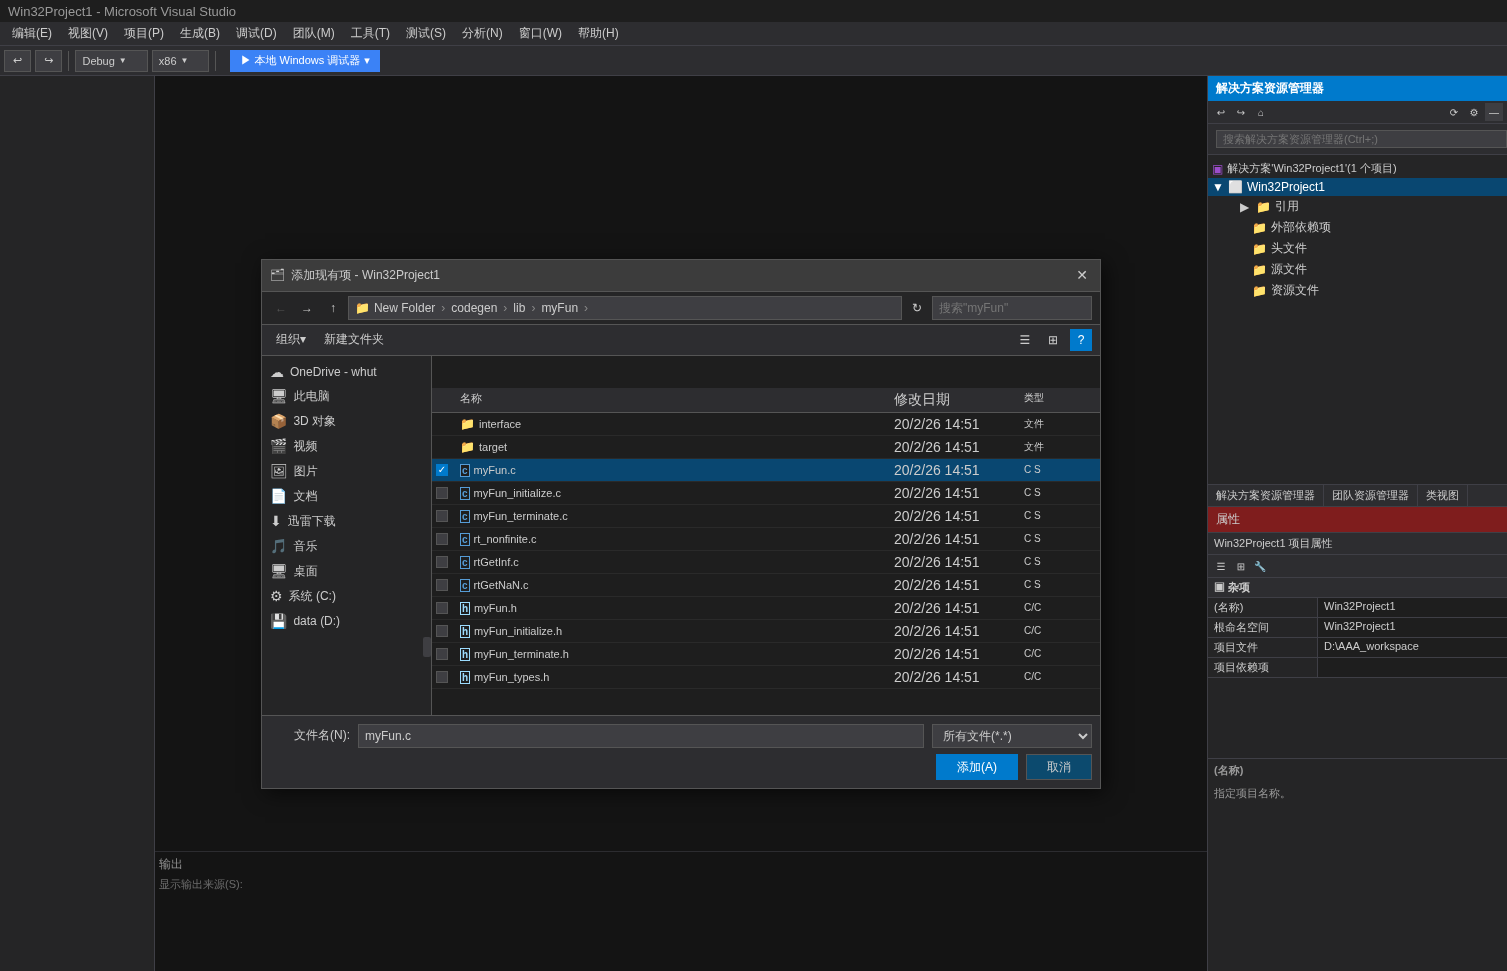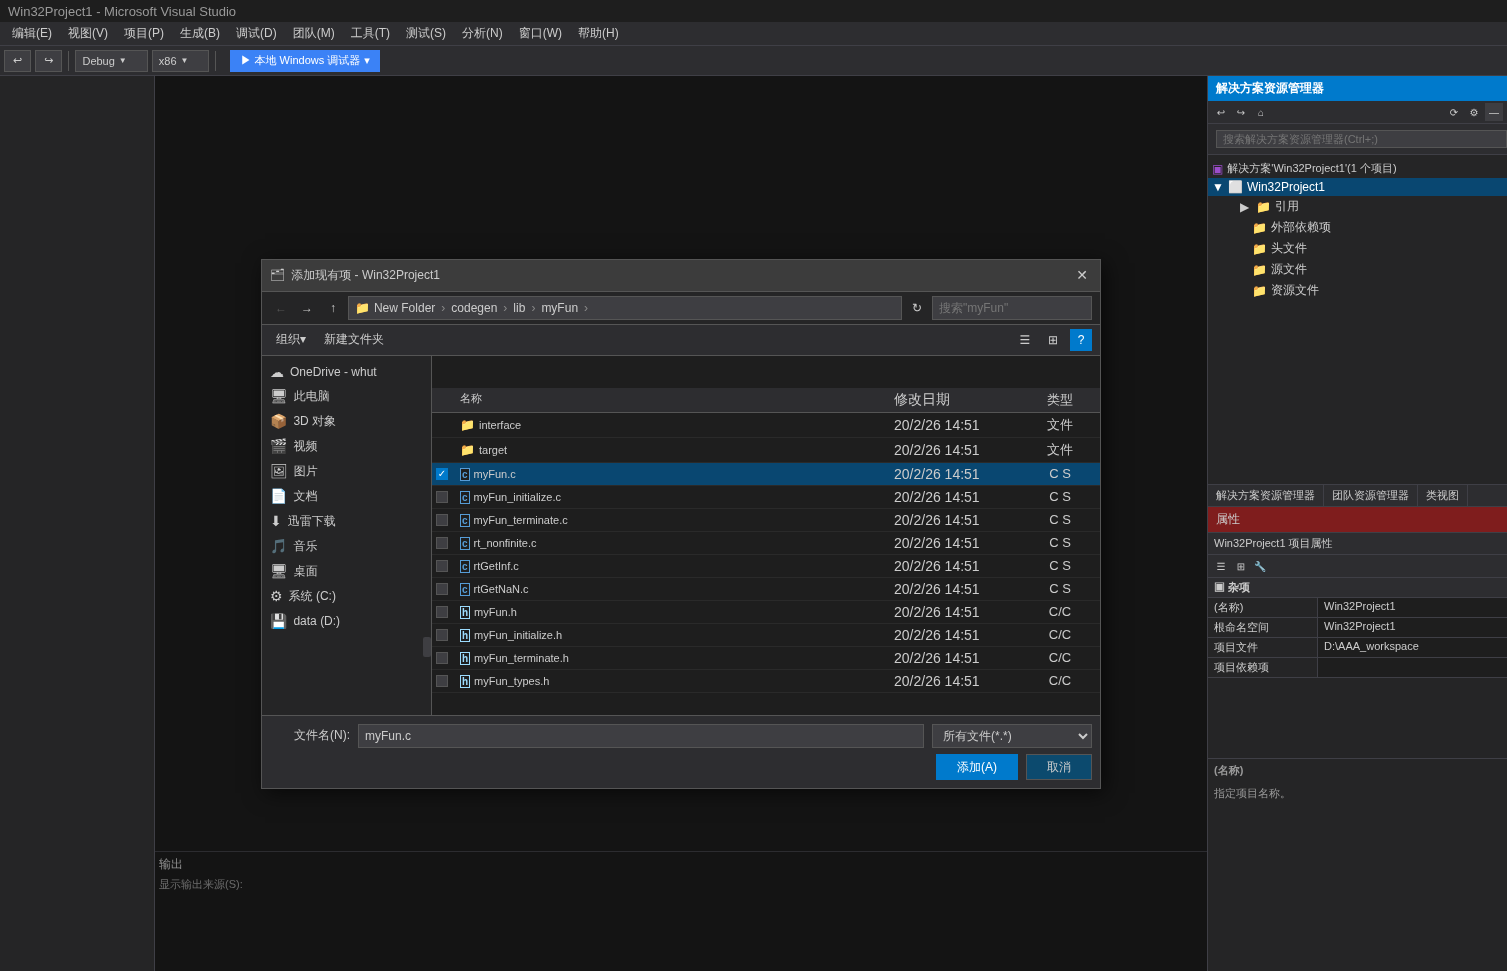--- a/index.html
+++ b/index.html
@@ -407,21 +407,21 @@
       background: #2d2d30;
       border-bottom: 1px solid #555;
       padding: 3px 0;
       position: sticky;
       top: 0;
       margin-top: 32px;
     }
     .col-check { width: 24px; padding: 0 4px; }
     .col-name { flex: 1; padding: 0 4px; color: #ccc; font-size: 11px; }
     .col-date { width: 130px; padding: 0 4px; color: #ccc; font-size: 14px; }
-    .col-type { width: 80px; padding: 0 4px; color: #ccc; font-size: 13px; text-align: center; }
+    .col-type { width: 80px; padding: 0 4px; color: #ccc; font-size: 10px; }
     .file-row {
       display: flex;
       align-items: center;
       padding: 3px 0;
       border-bottom: 1px solid #2a2a2a;
       cursor: pointer;
       font-size: 12px;
     }
     .file-row.highlighted { background: #094771; }
     .file-row .col-check .check-box {

